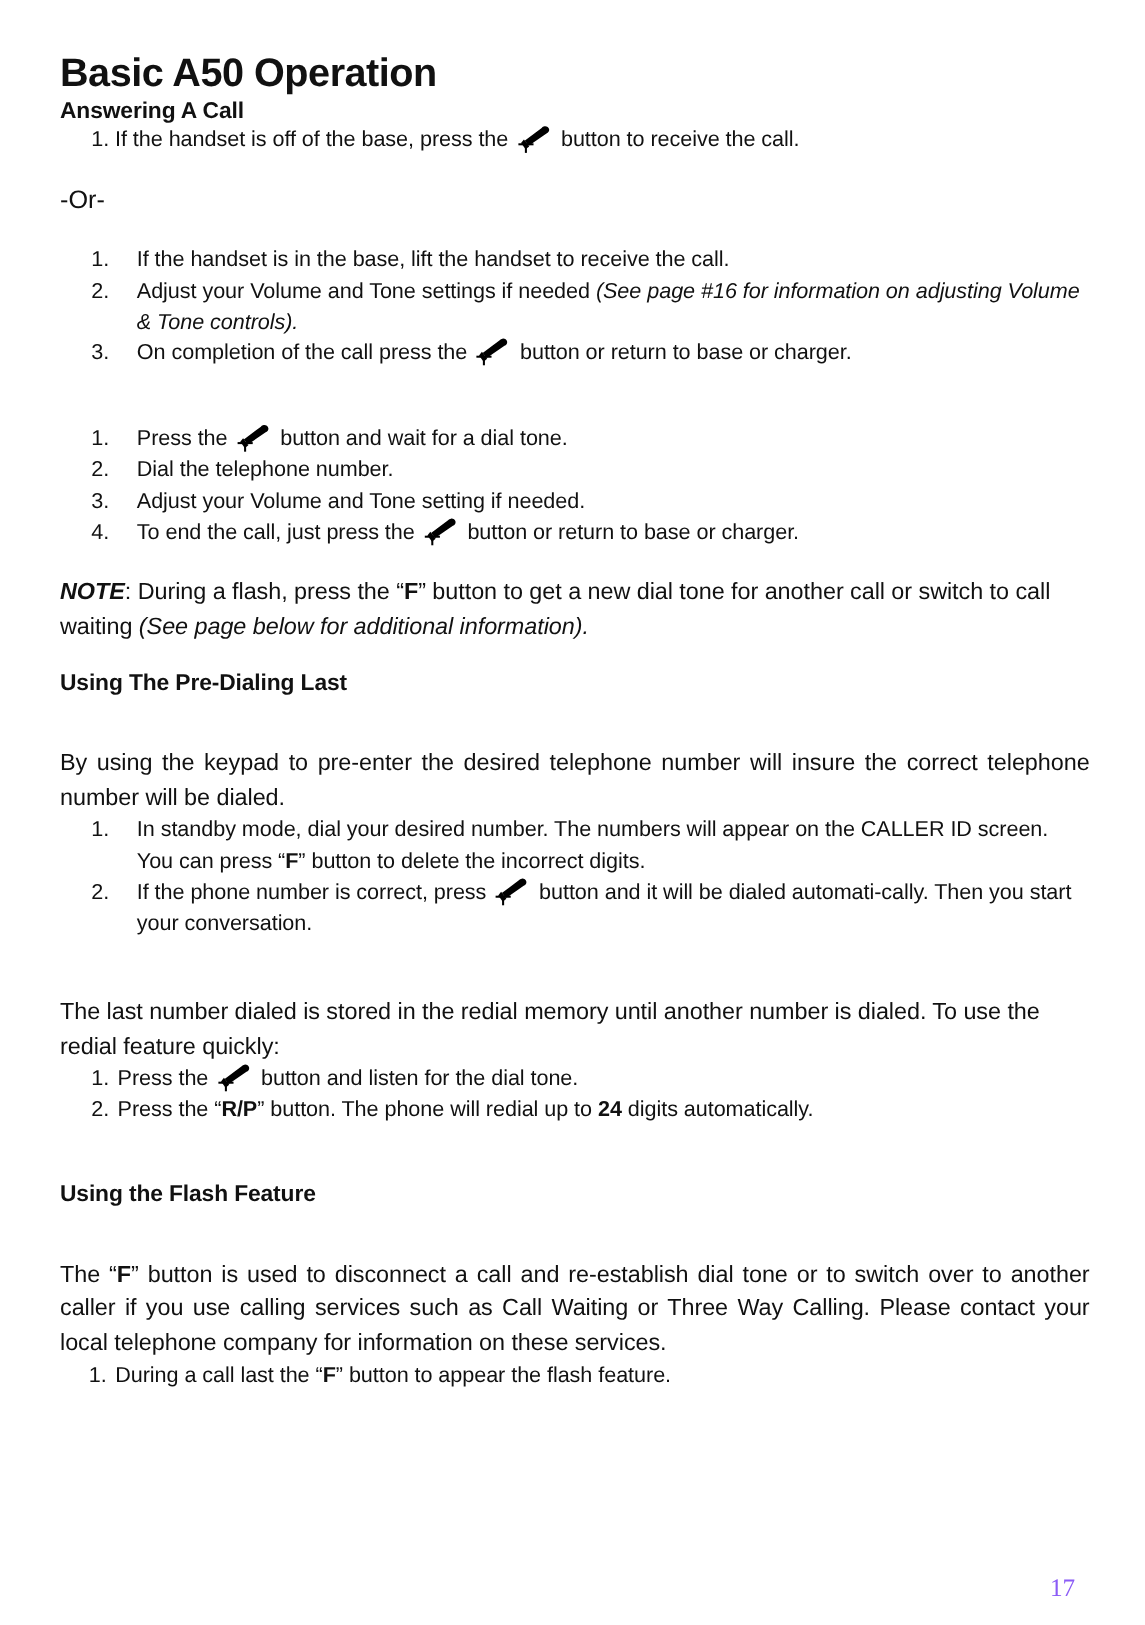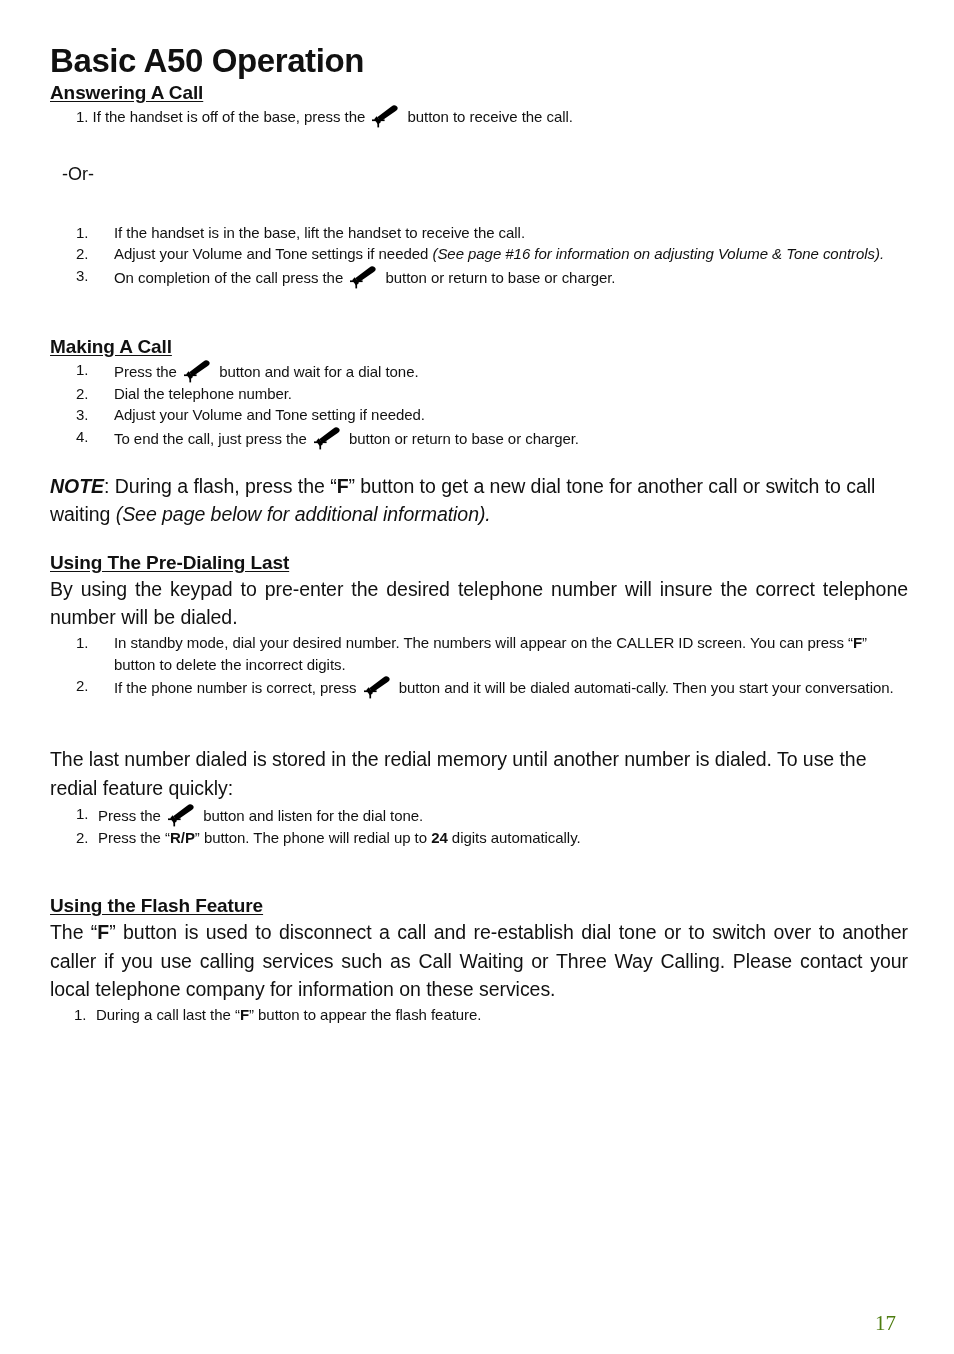--- a/index.html
+++ b/index.html
@@ -28,50 +28,49 @@
     font-weight: bold;
     letter-spacing: -0.4px;
     margin: 0 0 2px 0;
     line-height: 1.05;
     font-family: "Liberation Sans", sans-serif;
   }
 
   .section-head {
     font-size: 19px;
     font-weight: bold;
-    text-decoration: underline;
     text-underline-offset: 2px;
     margin: 0;
     line-height: 1.25;
     letter-spacing: -0.1px;
   }
 
   .para {
     font-size: 19.5px;
     line-height: 1.47;
     margin: 0;
     letter-spacing: -0.05px;
   }
-  .para.justify { text-align: justify; }
+  .para.justify { text-align: justify; margin-top: 40px; }
 
   .or-line {
-    font-size: 18px;
+    font-size: 21px;
     line-height: 1.4;
-    margin: 12px;
+    margin: 0;
   }
 
   
   ol.list {
     list-style: none;
     margin: 0;
     padding: 0;
   }
   ol.list > li {
     display: flex;
-    font-size: 15px;
+    font-size: 18px;
     line-height: 1.44;
     letter-spacing: -0.05px;
   }
   ol.list > li .num {
     flex: 0 0 auto;
     text-align: left;
   }
   ol.list > li .txt {
     flex: 1 1 auto;
   }
@@ -103,21 +102,21 @@
   .phone-icon svg { display: block; }
   .spacer-m  { height: 22px; }
   .spacer-xl { height: 46px; }
 
   .page-number {
     position: absolute;
     right: 58px;
     bottom: 18px;
     font-family: "Liberation Serif", serif;
     font-size: 21px;
-    color: #4d7c0f;
+    color: #8b5cf6;
   }
 </style>
 </head>
 <body>
 
 <div class="page">
 
   <h1 class="doc-title">Basic A50 Operation</h1>
 
   <div class="section-head">Answering A Call</div>
@@ -168,21 +167,20 @@
             <rect x="6.4" y="16.4" width="1.7" height="7.0" fill="#000"></rect>
           </svg>
         </span>
         <span>button or return to base or charger.</span>
       </span>
     </li>
   </ol>
 
   <div class="spacer-xl"></div>
 
-  <div class="section-head">Making A Call</div>
 
   <ol class="list wide">
     <li>
       <span class="num">1.</span>
       <span class="txt">
         <span>Press the</span>
         <span class="phone-icon">
           <svg width="30" height="24" viewBox="0 0 30 24" xmlns="http://www.w3.org/2000/svg">
             <path d="M22.8 1.2 C24.6 1.0 26.2 2.0 26.6 3.6 C27.0 5.4 25.8 6.6 24.4 7.2 L9.6 17.4 L6.2 13.2 L20.4 2.6 C21.0 1.9 21.9 1.3 22.8 1.2 Z" fill="#000"></path>
             <path d="M5.6 12.2 L10.0 18.0 L7.0 20.4 L3.2 15.2 Z" fill="#000"></path>

